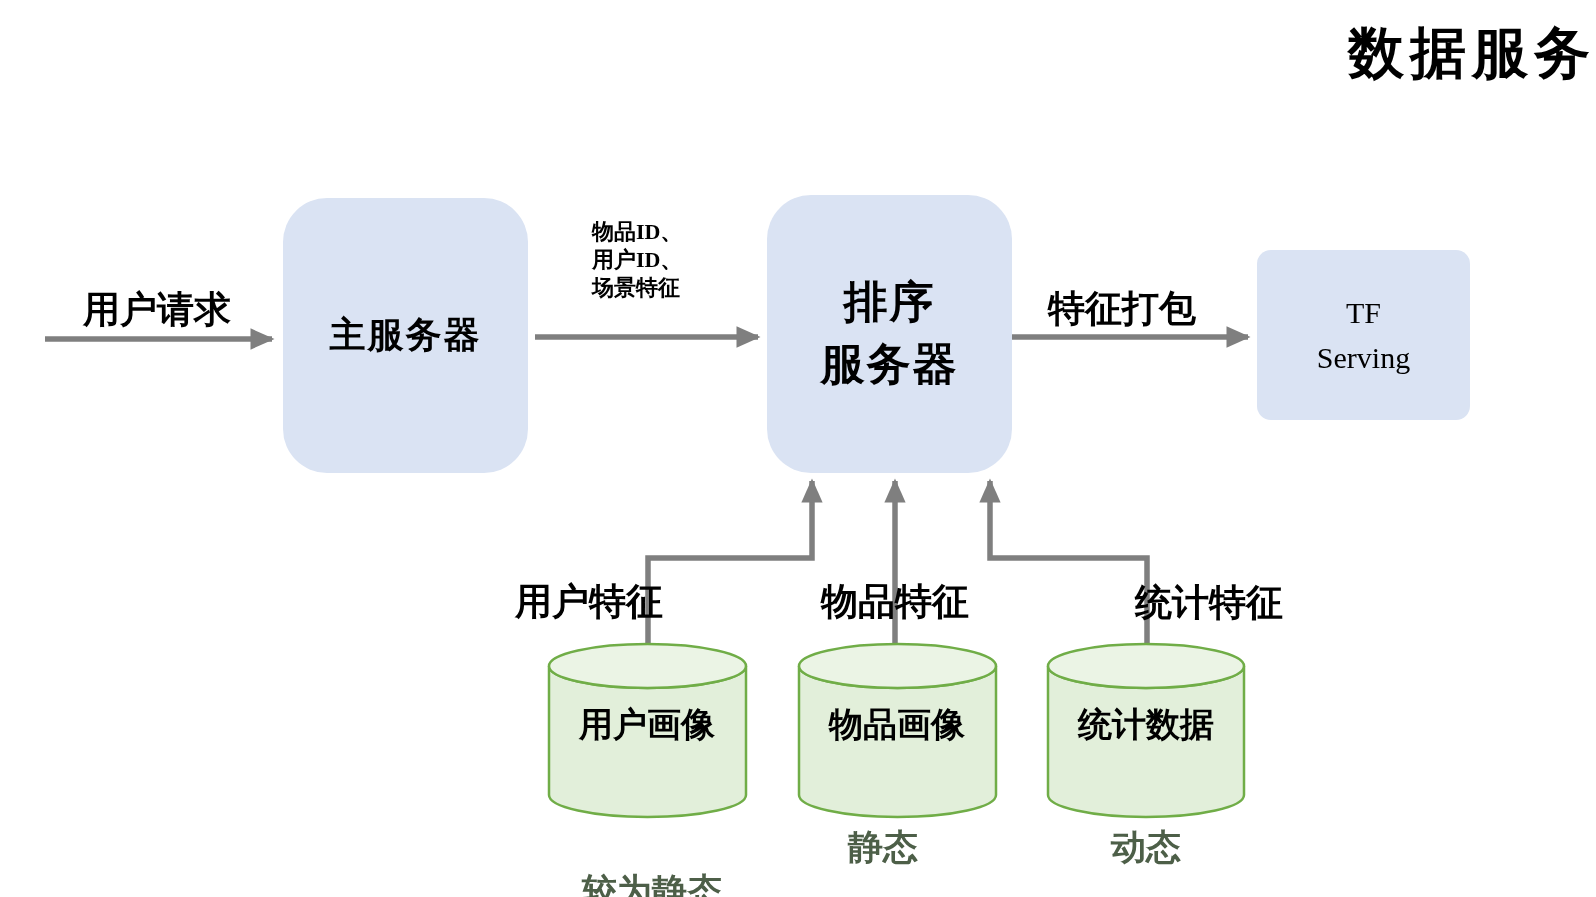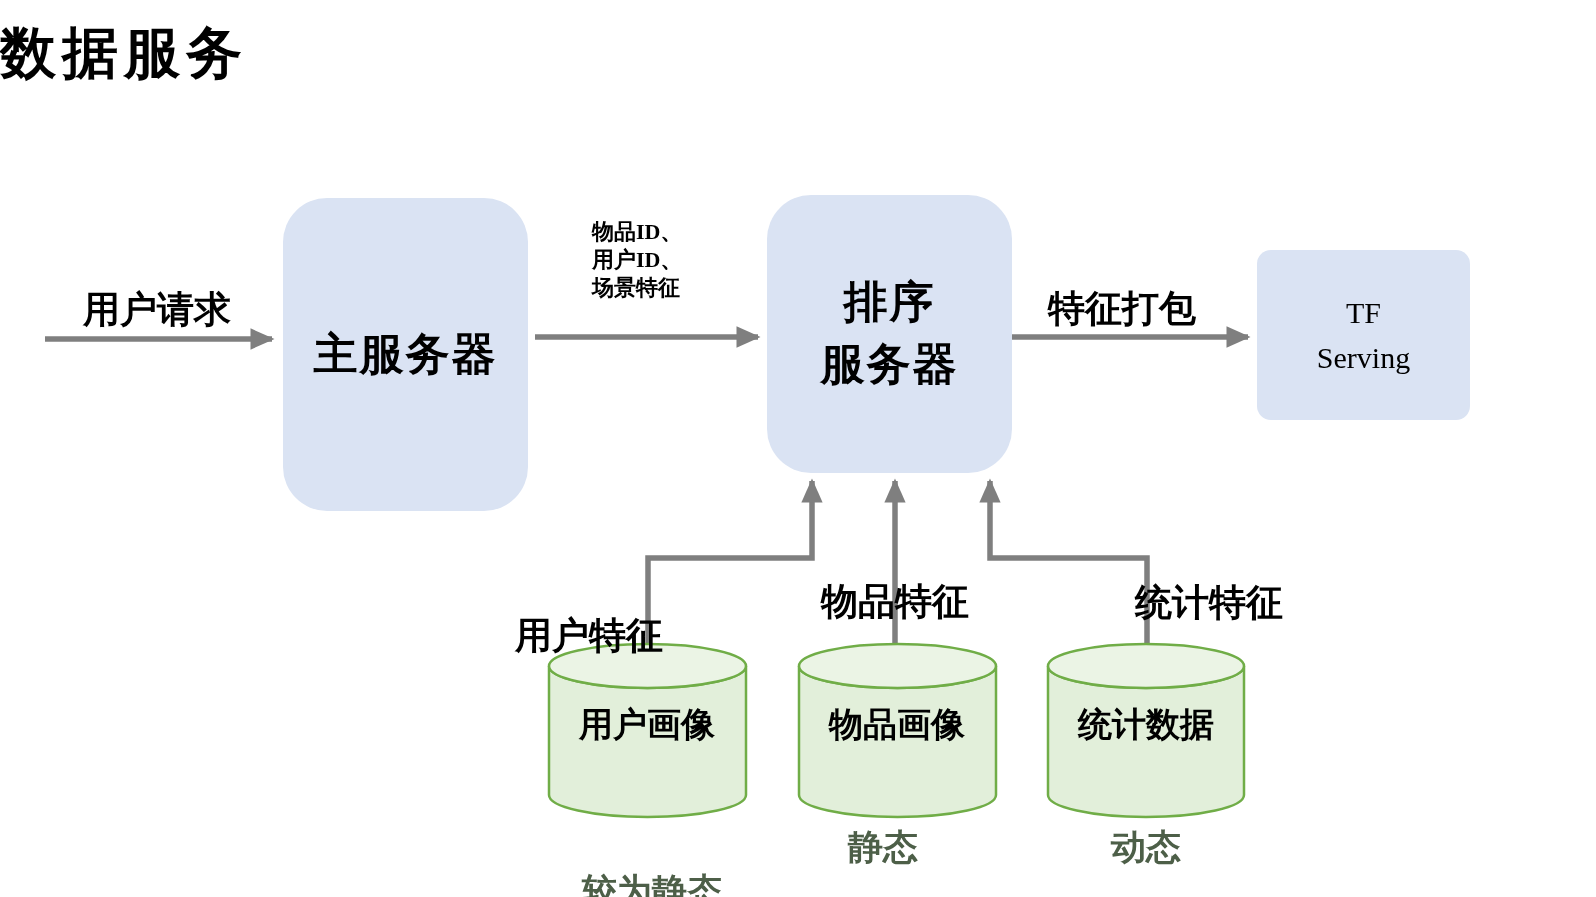--- a/index.html
+++ b/index.html
@@ -11,28 +11,28 @@
     --tag-green:#4d5f48;
   }
   html,body{margin:0;padding:0;background:#ffffff;}
   .canvas{
     position:relative;width:1596px;height:897px;overflow:hidden;
     font-family:"Liberation Serif","DejaVu Serif",serif;color:#000;
   }
   .layer{position:absolute;left:0;top:0;}
   .title{
     position:absolute;left:0;top:16px;width:100%;
-    text-align:left;font-size:56px;font-weight:bold;letter-spacing:6px;
+    text-align:right;font-size:56px;font-weight:bold;letter-spacing:6px;
   }
   .box{
     position:absolute;background:var(--box-blue);
     display:flex;flex-direction:column;align-items:center;justify-content:center;
     text-align:center;border-radius:44px;
   }
-  .box-main{left:283px;top:198px;width:245px;height:313px;font-size:44px;font-weight:bold;letter-spacing:2px;}
+  .box-main{left:283px;top:198px;width:245px;height:275px;font-size:36px;font-weight:bold;letter-spacing:2px;}
   .box-rank{left:767px;top:195px;width:245px;height:278px;font-size:44px;font-weight:bold;line-height:1.4;letter-spacing:2px;}
   .box-tf{left:1257px;top:250px;width:213px;height:170px;font-size:30px;line-height:1.5;border-radius:14px;}
   .lbl{position:absolute;font-size:37px;font-weight:bold;white-space:nowrap;}
   .lbl-center{transform:translateX(-50%);}
   .lbl-ids{left:592px;top:218px;font-size:22px;line-height:1.28;text-align:left;}
   .db-label{
     position:absolute;width:220px;transform:translateX(-50%);
     text-align:center;font-size:34px;font-weight:bold;top:702px;
   }
   .db-tag{
@@ -96,21 +96,21 @@
   <div class="lbl lbl-center" style="left:157px;top:285px;">用户请求</div>
 
   <div class="lbl lbl-ids">
     <div>物品ID、</div>
     <div>用户ID、</div>
     <div>场景特征</div>
   </div>
 
   <div class="lbl lbl-center" style="left:1122px;top:284px;">特征打包</div>
 
-  <div class="lbl lbl-center" style="left:589px;top:611px;">用户特征</div>
+  <div class="lbl lbl-center" style="left:589px;top:577px;">用户特征</div>
 
   <div class="lbl lbl-center" style="left:895px;top:577px;">物品特征</div>
 
   <div class="lbl lbl-center" style="left:1209px;top:578px;">统计特征</div>
 
   <div class="db-label" style="left:647px;">用户画像</div>
   <div class="db-label" style="left:897px;">物品画像</div>
   <div class="db-label" style="left:1146px;">统计数据</div>
 
   <div class="db-tag" style="left:652px;margin-top:44px;">较为静态</div>

